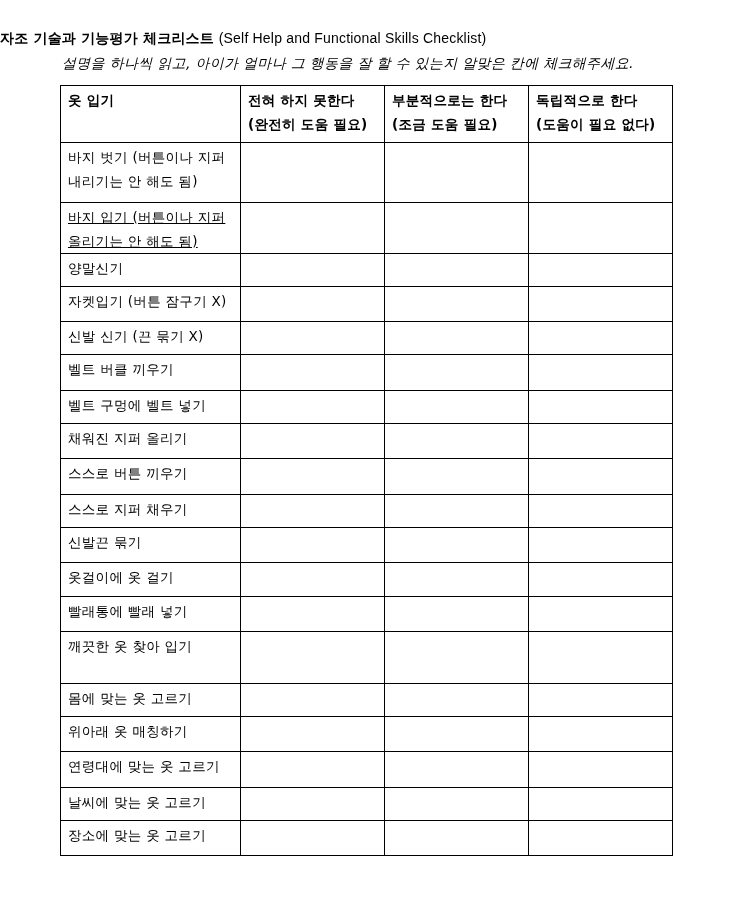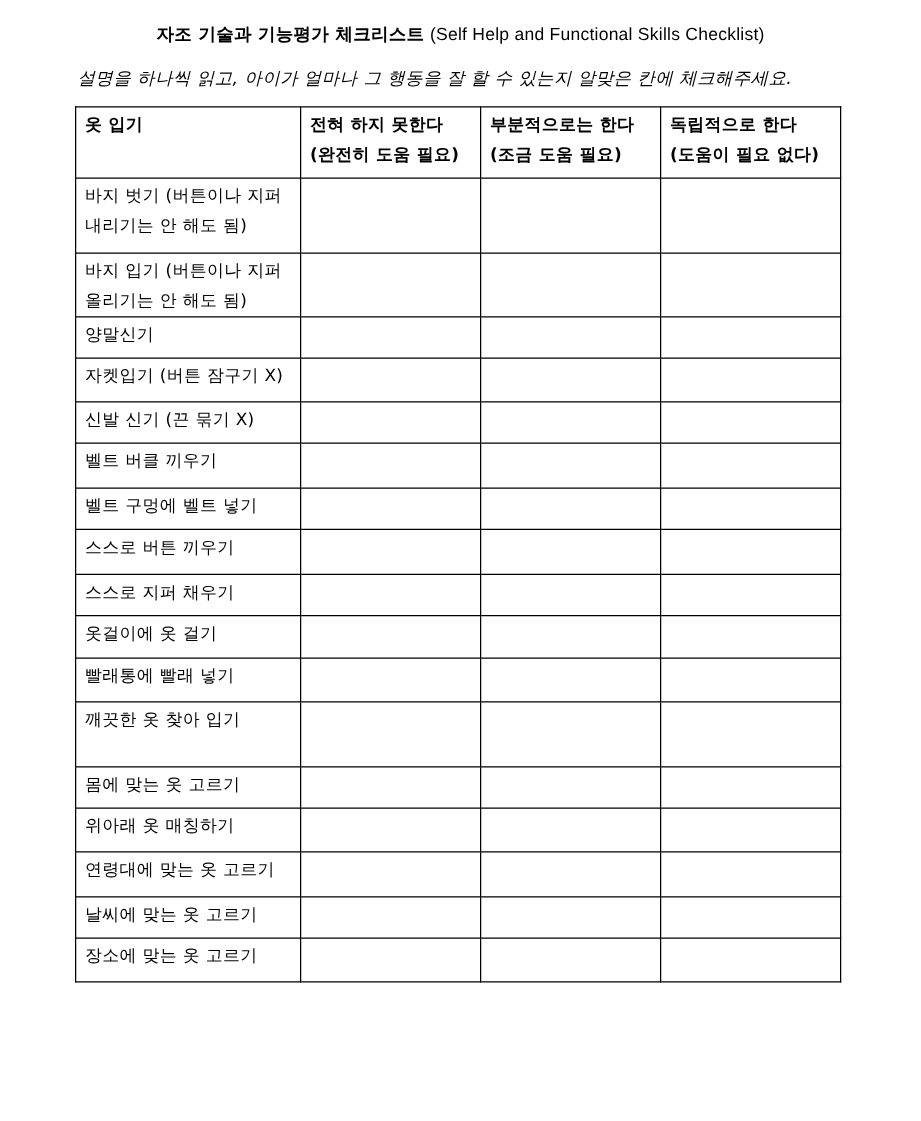--- a/index.html
+++ b/index.html
@@ -2,22 +2,22 @@
 <html><head>
 <meta charset="utf-8">
 <style>
   html, body { margin: 0; padding: 0; background: #ffffff; }
   body {
     width: 737px; height: 897px; position: relative; overflow: hidden;
     font-family: "DejaVu Sans", "Liberation Sans", sans-serif;
     color: #000000;
   }
   .title {
-    position: absolute; top: 17px; left: 0; width: 737px;
-    text-align: center; font-size: 14px; line-height: 20px;
+    position: absolute; top: 28px; left: 0; width: 737px;
+    text-align: left; font-size: 14px; line-height: 20px;
     letter-spacing: 0.2px;
   }
   .title .ko { font-weight: bold; }
   .title .en { font-family: "Liberation Sans", sans-serif; font-size: 14px; font-weight: normal; }
   .instruction {
     position: absolute; top: 53px; left: 62px; width: 640px;
     font-size: 14px; line-height: 20px; letter-spacing: 0.3px; white-space: nowrap; font-style: italic;
   }
   table.checklist {
     position: absolute; top: 85px; left: 60px;
@@ -69,21 +69,21 @@
       </th>
     </tr>
   </thead>
   <tbody id="rows">
       <tr style="height: 60px; margin-left: 40px;">
         <td>바지 벗기 (버튼이나 지퍼 내리기는 안 해도 됨)</td>
         <td class="check-cell"></td>
         <td class="check-cell"></td>
         <td class="check-cell"></td>
       </tr>
-      <tr style="height: 49px;">
+      <tr style="height: 49px; text-decoration: underline;">
         <td>바지 입기 (버튼이나 지퍼 올리기는 안 해도 됨)</td>
         <td class="check-cell"></td>
         <td class="check-cell"></td>
         <td class="check-cell"></td>
       </tr>
       <tr style="height: 33px;">
         <td>양말신기</td>
         <td class="check-cell"></td>
         <td class="check-cell"></td>
         <td class="check-cell"></td>
@@ -105,28 +105,40 @@
         <td class="check-cell"></td>
         <td class="check-cell"></td>
         <td class="check-cell"></td>
       </tr>
       <tr style="height: 33px;">
         <td>벨트 구멍에 벨트 넣기</td>
         <td class="check-cell"></td>
         <td class="check-cell"></td>
         <td class="check-cell"></td>
       </tr>
+      <tr style="height: 35px;">
+        <td>채워진 지퍼 올리기</td>
+        <td class="check-cell"></td>
+        <td class="check-cell"></td>
+        <td class="check-cell"></td>
+      </tr>
       <tr style="height: 36px; padding-left: 44px;">
         <td>스스로 버튼 끼우기</td>
         <td class="check-cell"></td>
         <td class="check-cell"></td>
         <td class="check-cell"></td>
       </tr>
       <tr style="height: 33px;">
         <td>스스로 지퍼 채우기</td>
+        <td class="check-cell"></td>
+        <td class="check-cell"></td>
+        <td class="check-cell"></td>
+      </tr>
+      <tr style="height: 35px;">
+        <td>신발끈 묶기</td>
         <td class="check-cell"></td>
         <td class="check-cell"></td>
         <td class="check-cell"></td>
       </tr>
       <tr style="height: 34px;">
         <td>옷걸이에 옷 걸기</td>
         <td class="check-cell"></td>
         <td class="check-cell"></td>
         <td class="check-cell"></td>
       </tr>

